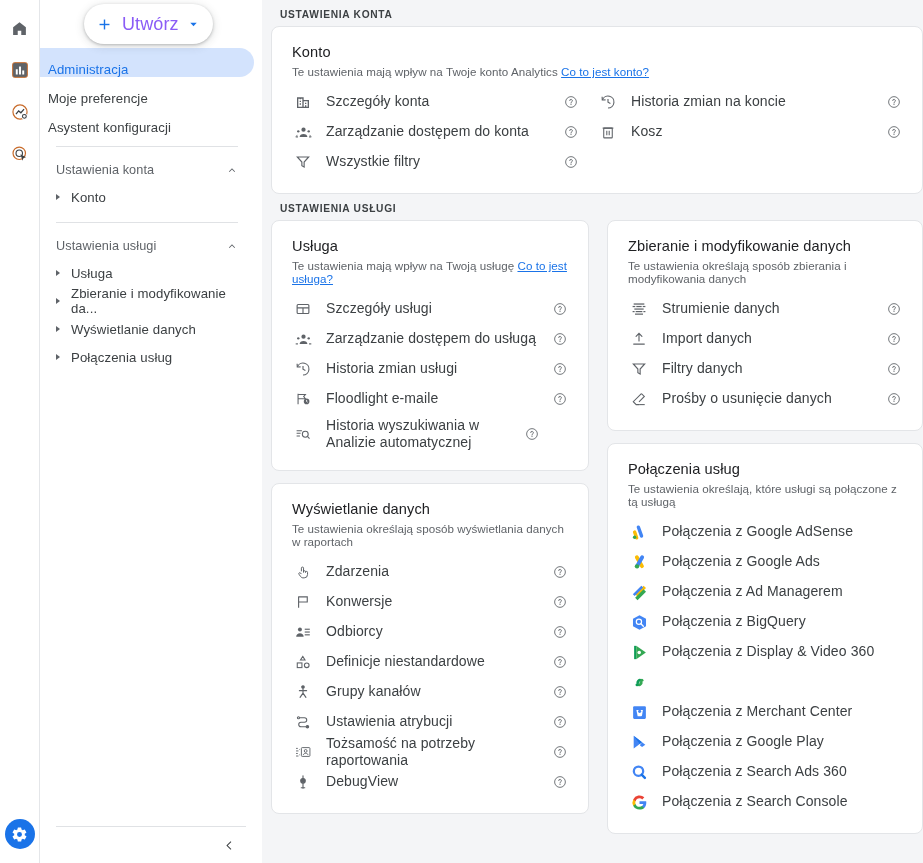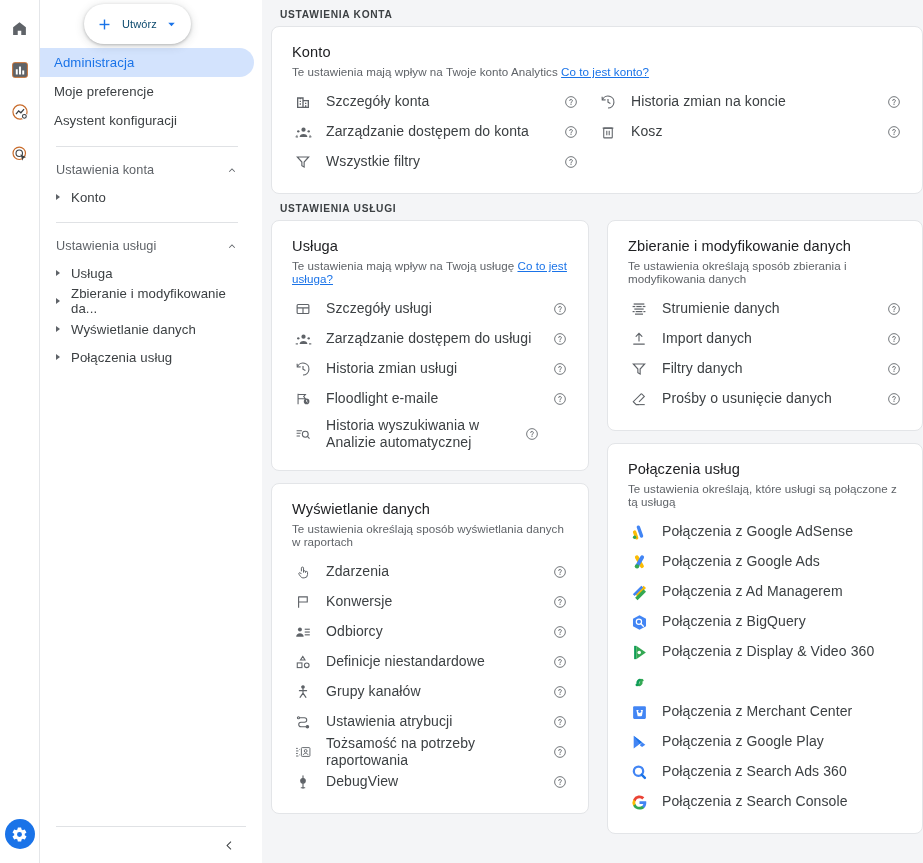--- a/index.html
+++ b/index.html
@@ -57,27 +57,27 @@
     border: none;
     border-radius: 20px;
     box-shadow: 0 1px 3px rgba(60,64,67,.30), 0 2px 8px 1px rgba(60,64,67,.15);
     display: flex; align-items: center;
     padding: 0 14px 0 12px;
     gap: 9px;
     cursor: pointer;
     z-index: 10;
   }
   .create-label {
-    color: #0c4a6e; font-size: 11px; letter-spacing: .1px;
+    color: #8b5cf6; font-size: 18px; letter-spacing: .1px;
   }
   .nav-list { margin-top: 42px; padding: 0 8px 0 0; }
   .nav-item {
     height: 29px;
-    display: flex; align-items: center;
-    padding-left: 14px;
+    display: flex; align-items: flex-end;
+    padding-left: 8px;
     font-size: 13.2px;
     color: #3c4043;
     border-radius: 0 15px 15px 0;
     cursor: pointer;
     letter-spacing: .1px;
   }
   .nav-item.active {
     background: #d3e3fd;
     color: #1a73e8;
   }
@@ -452,21 +452,21 @@
             <span class="ico">
               <svg width="17" height="17" viewBox="0 0 24 24" fill="#5f6368">
                 <circle cx="12" cy="8" r="3"></circle>
                   <path d="M6.5 18.5c0-2.8 2.5-4.5 5.5-4.5s5.5 1.7 5.5 4.5z"></path>
                 <circle cx="4.6" cy="10.4" r="1.7"></circle>
                   <circle cx="19.4" cy="10.4" r="1.7"></circle>
                 <rect x="1" y="17.4" width="3.2" height="1.6"></rect>
                   <rect x="19.8" y="17.4" width="3.2" height="1.6"></rect>
               </svg>
             </span>
-            <span class="lbl">Zarządzanie dostępem do usługi</span>
+            <span class="lbl">Zarządzanie dostępem do usługą</span>
             <span class="help">
               <svg width="14" height="14" viewBox="0 0 24 24">
                   <circle cx="12" cy="12" r="9.2" fill="none" stroke="#5f6368" stroke-width="1.5"></circle>
                   <path d="M12 15.6v.9M9.8 9.6a2.2 2.2 0 114 1.3c-.7.9-1.7 1.3-1.7 2.5" fill="none" stroke="#5f6368" stroke-width="1.5" stroke-linecap="round"></path>
                 </svg>
             </span>
           </div>
 
           <div class="row">
             <span class="ico">

